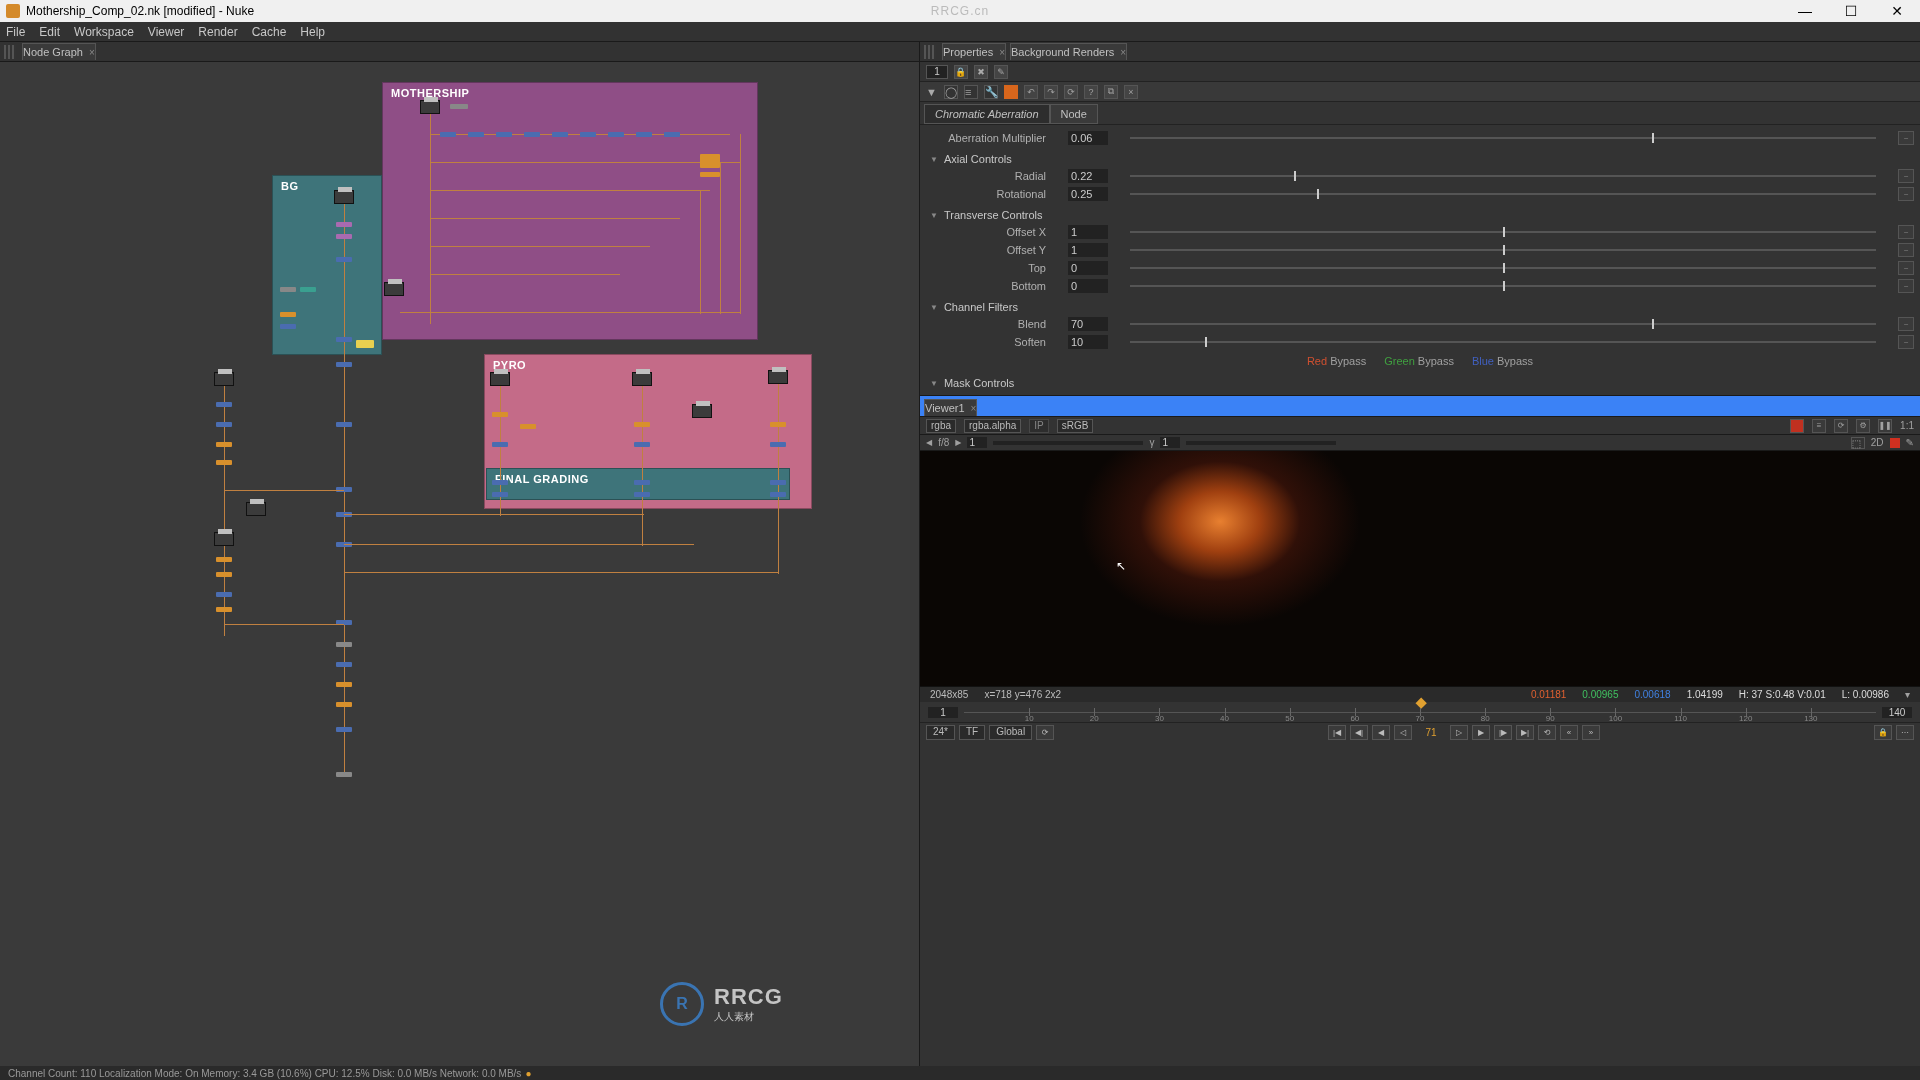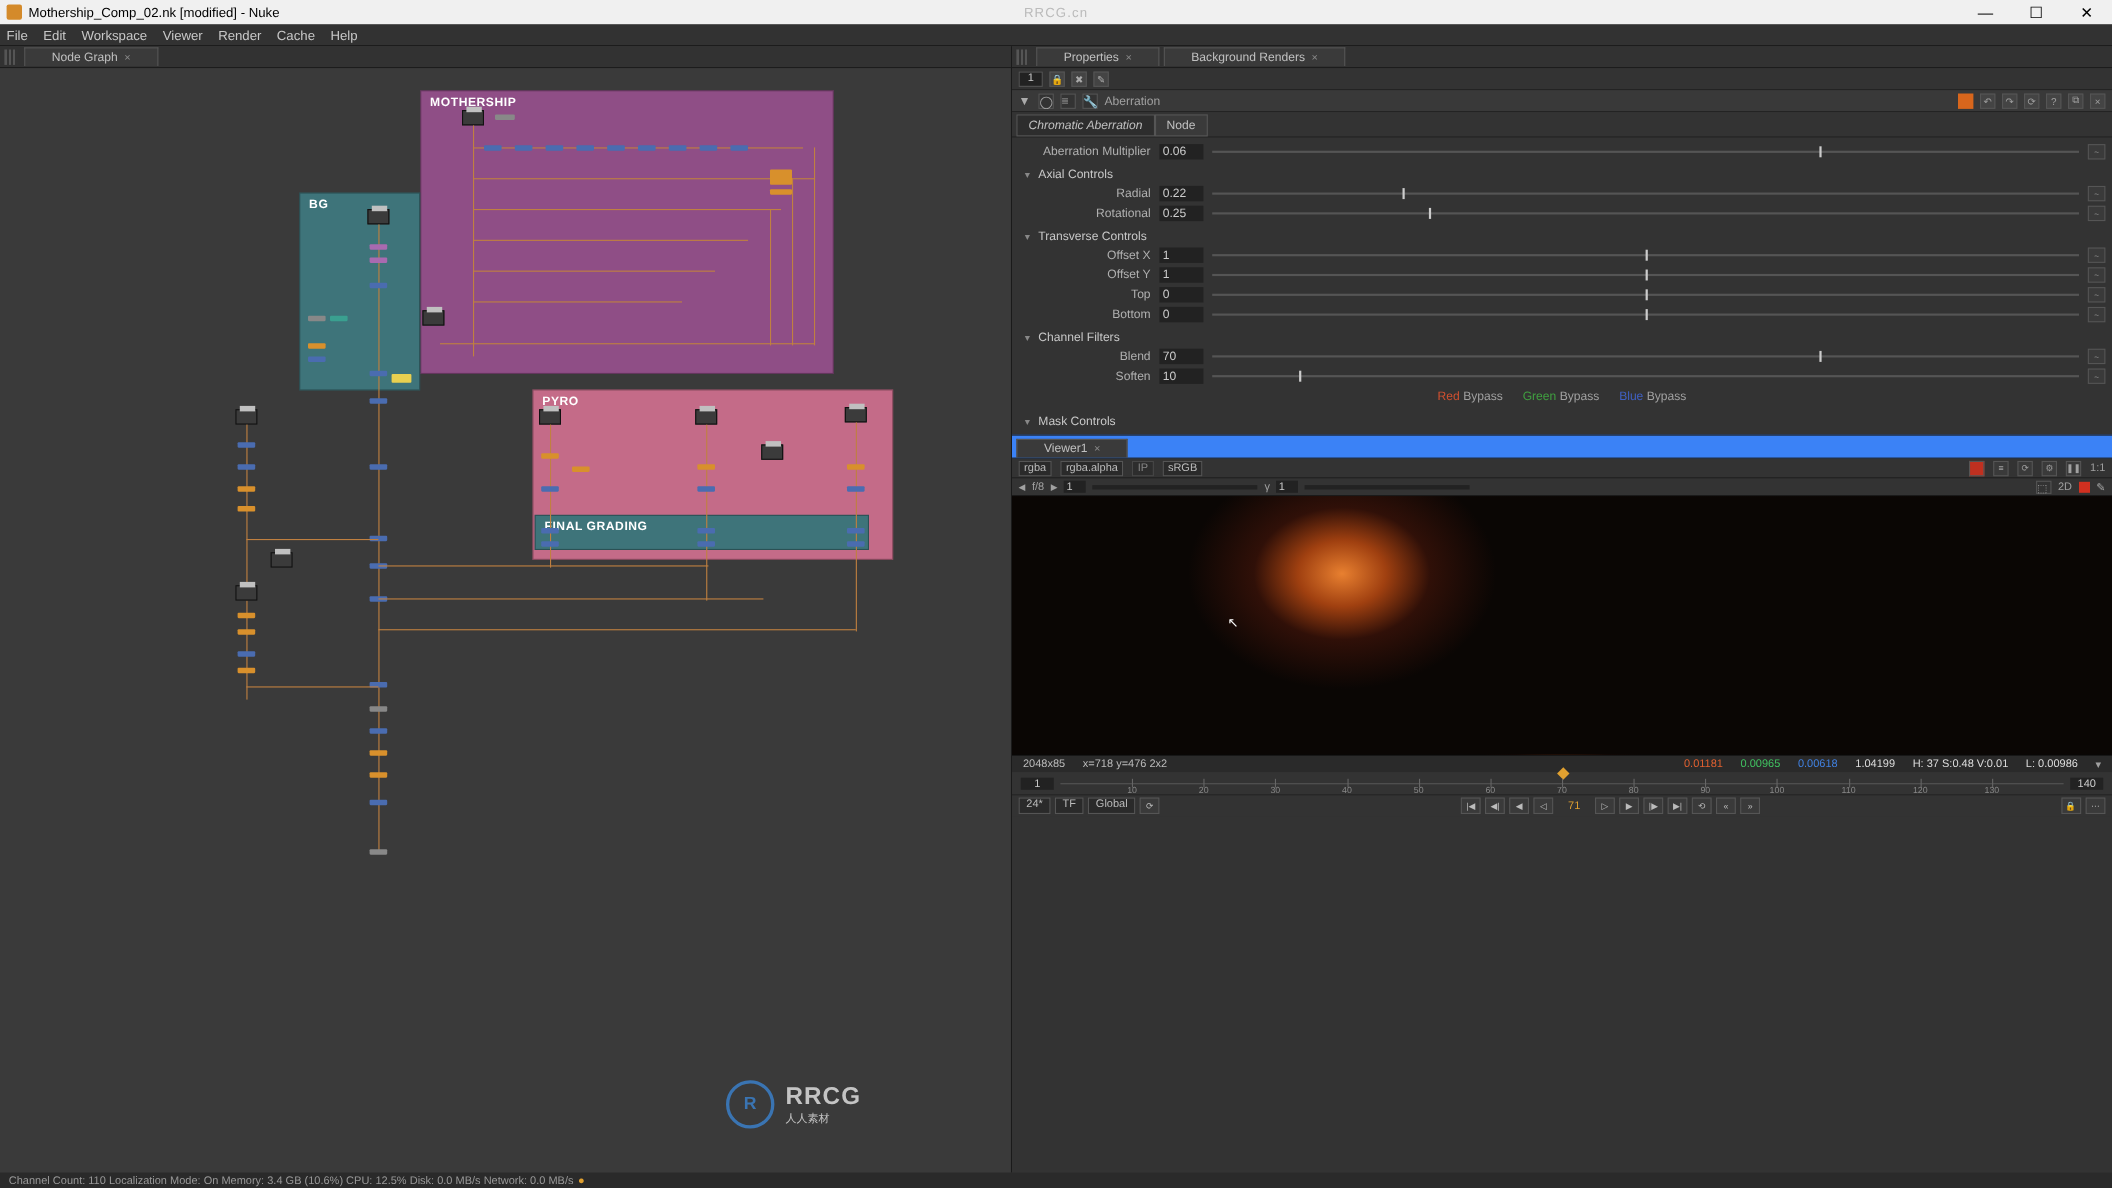--- a/index.html
+++ b/index.html
@@ -17,21 +17,21 @@
 .menubar { height:20px; background:#323232; display:flex; align-items:center; padding:0 6px; gap:14px; color:#c8c8c8; font-size:12px; border-bottom:1px solid #1a1a1a; }
 .menubar span { cursor:default; }
 
 
 .main { display:flex; height:calc(1080px - 22px - 20px - 14px); }
 
 
 .leftcol { flex:0 0 920px; display:flex; flex-direction:column; border-right:1px solid #1a1a1a; background:#3a3a3a; }
 .tabrow { height:20px; display:flex; align-items:center; background:#323232; border-bottom:1px solid #1a1a1a; padding-left:4px; }
 .tabrow .grip { width:12px; height:14px; background:repeating-linear-gradient(90deg,#555 0 2px,#333 2px 4px); margin-right:6px; }
-.tab { background:#3a3a3a; padding:2px 24px; border:1px solid #555; border-bottom:none; font-size:11px; color:#c0c0c0; display:flex; align-items:center; gap:6px;}
+.tab { background:#3a3a3a; padding:2px 0; border:1px solid #555; border-bottom:none; font-size:11px; color:#c0c0c0; display:flex; align-items:center; gap:6px;}
 .tab .closex { color:#888; font-size:10px; }
 .nodegraph { flex:1; position:relative; overflow:hidden; background:#3a3a3a; }
 
 
 .backdrop { position:absolute; border:1px solid rgba(0,0,0,.3); }
 .backdrop .bdlabel { position:absolute; top:4px; left:8px; font-size:11px; color:#fff; font-weight:bold; letter-spacing:.5px; }
 .bd-mothership { left:382px; top:20px; width:376px; height:258px; background:#8f4e86;padding-left:28px; }
 .bd-bg { left:272px; top:113px; width:110px; height:180px; background:#3e747a; }
 .bd-pyro { left:484px; top:292px; width:328px; height:155px; background:#c46b88; }
 .bd-final { left:486px; top:406px; width:304px; height:32px; background:#3e747a; }
@@ -60,21 +60,21 @@
 .nodehdr .sq { width:14px; height:14px; background:#333; border:1px solid #555; }
 .nodehdr .name { flex:1; }
 .nodehdr .orangebox { width:14px; height:14px; background:#d8661c; }
 .nodehdr .graybox { width:14px; height:14px; background:#444; border:1px solid #555; font-size:9px; display:flex; align-items:center; justify-content:center; }
 
 .subtabs { display:flex; gap:0; background:#333; border-bottom:1px solid #222; padding-left:4px; }
 .subtabs .stab { padding:3px 10px; border:1px solid #555; background:#3a3a3a; font-size:11px; color:#c0c0c0; margin-top:2px; }
 .subtabs .stab:first-child { background:#2d2d2d;font-style:italic; }
 
 .knobs { padding:4px 6px; overflow:hidden; }
-.krow { display:flex; align-items:center; height:18px; gap:8px; }
+.krow { display:flex; align-items:center; height:18px; gap:22px; }
 .krow .klabel { width:120px; text-align:right; font-size:11px; color:#b0b0b0; }
 .krow .kval { width:40px; background:#222; border:none; color:#ccc; font-size:11px; padding:1px 3px; }
 .krow .kslider { flex:1; height:12px; position:relative; display:flex; align-items:center; }
 .krow .kslider .track { height:2px; background:#555; width:100%; position:relative; }
 .krow .kslider .handle { position:absolute; top:-4px; width:2px; height:10px; background:#ccc; }
 .krow .curve { width:16px; height:14px; background:#3a3a3a; border:1px solid #555; font-size:8px; display:flex; align-items:center; justify-content:center; color:#888;}
 .grouphdr { display:flex; align-items:center; gap:6px; margin:6px 0 2px 4px; font-size:11px; color:#c8c8c8; }
 .grouphdr::before { content:"▼"; font-size:8px; color:#888; }
 .bypassrow { display:flex; gap:18px; justify-content:center; padding:4px 0; font-size:11px; }
 .bypassrow span.r { color:#d05030; }
@@ -327,21 +327,20 @@
       <div class="ico">🔒</div>
       <div class="ico">✖</div>
       <div class="ico">✎</div>
     </div>
 
     <div class="nodehdr">
       <span class="disc">▼</span>
       <div class="sq">◯</div>
       <div class="sq">≡</div>
       <div class="sq">🔧</div>
-      <span class="name">Aberration</span>
       <div class="orangebox"></div>
       <div class="graybox">↶</div>
       <div class="graybox">↷</div>
       <div class="graybox">⟳</div>
       <div class="graybox">?</div>
       <div class="graybox">⧉</div>
       <div class="graybox">×</div>
     </div>
     <div class="subtabs">
       <div class="stab">Chromatic Aberration</div>

